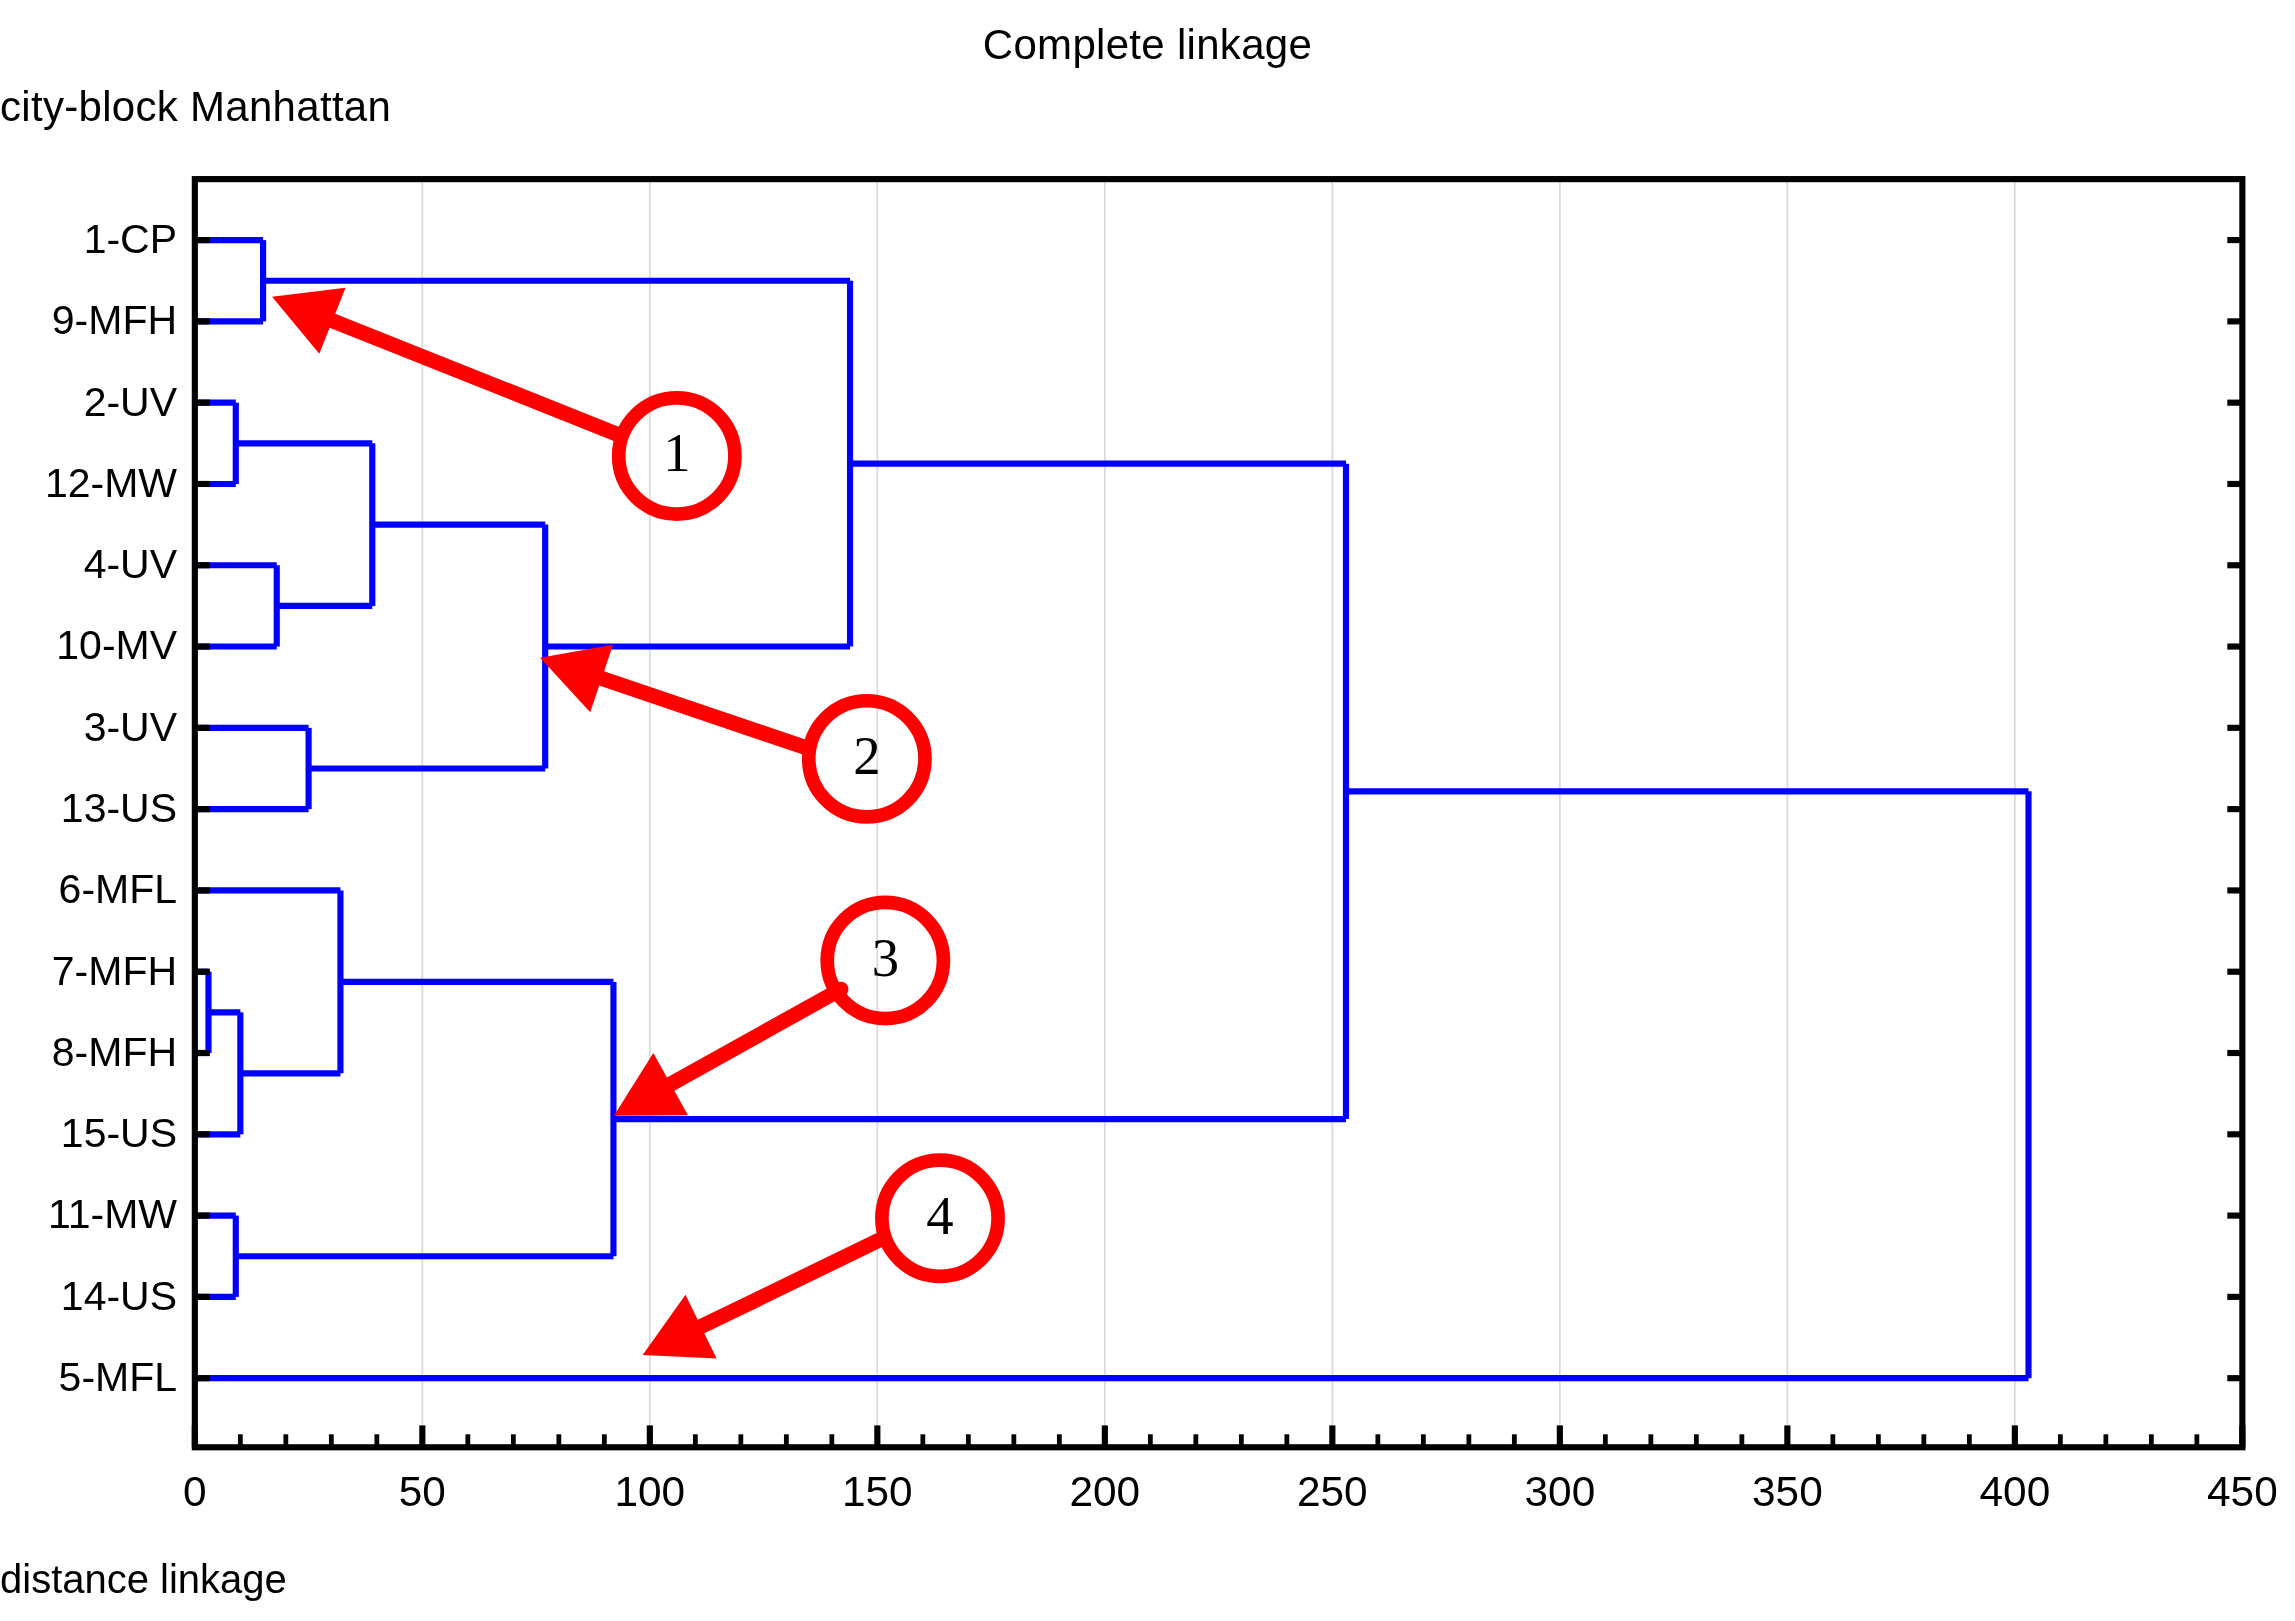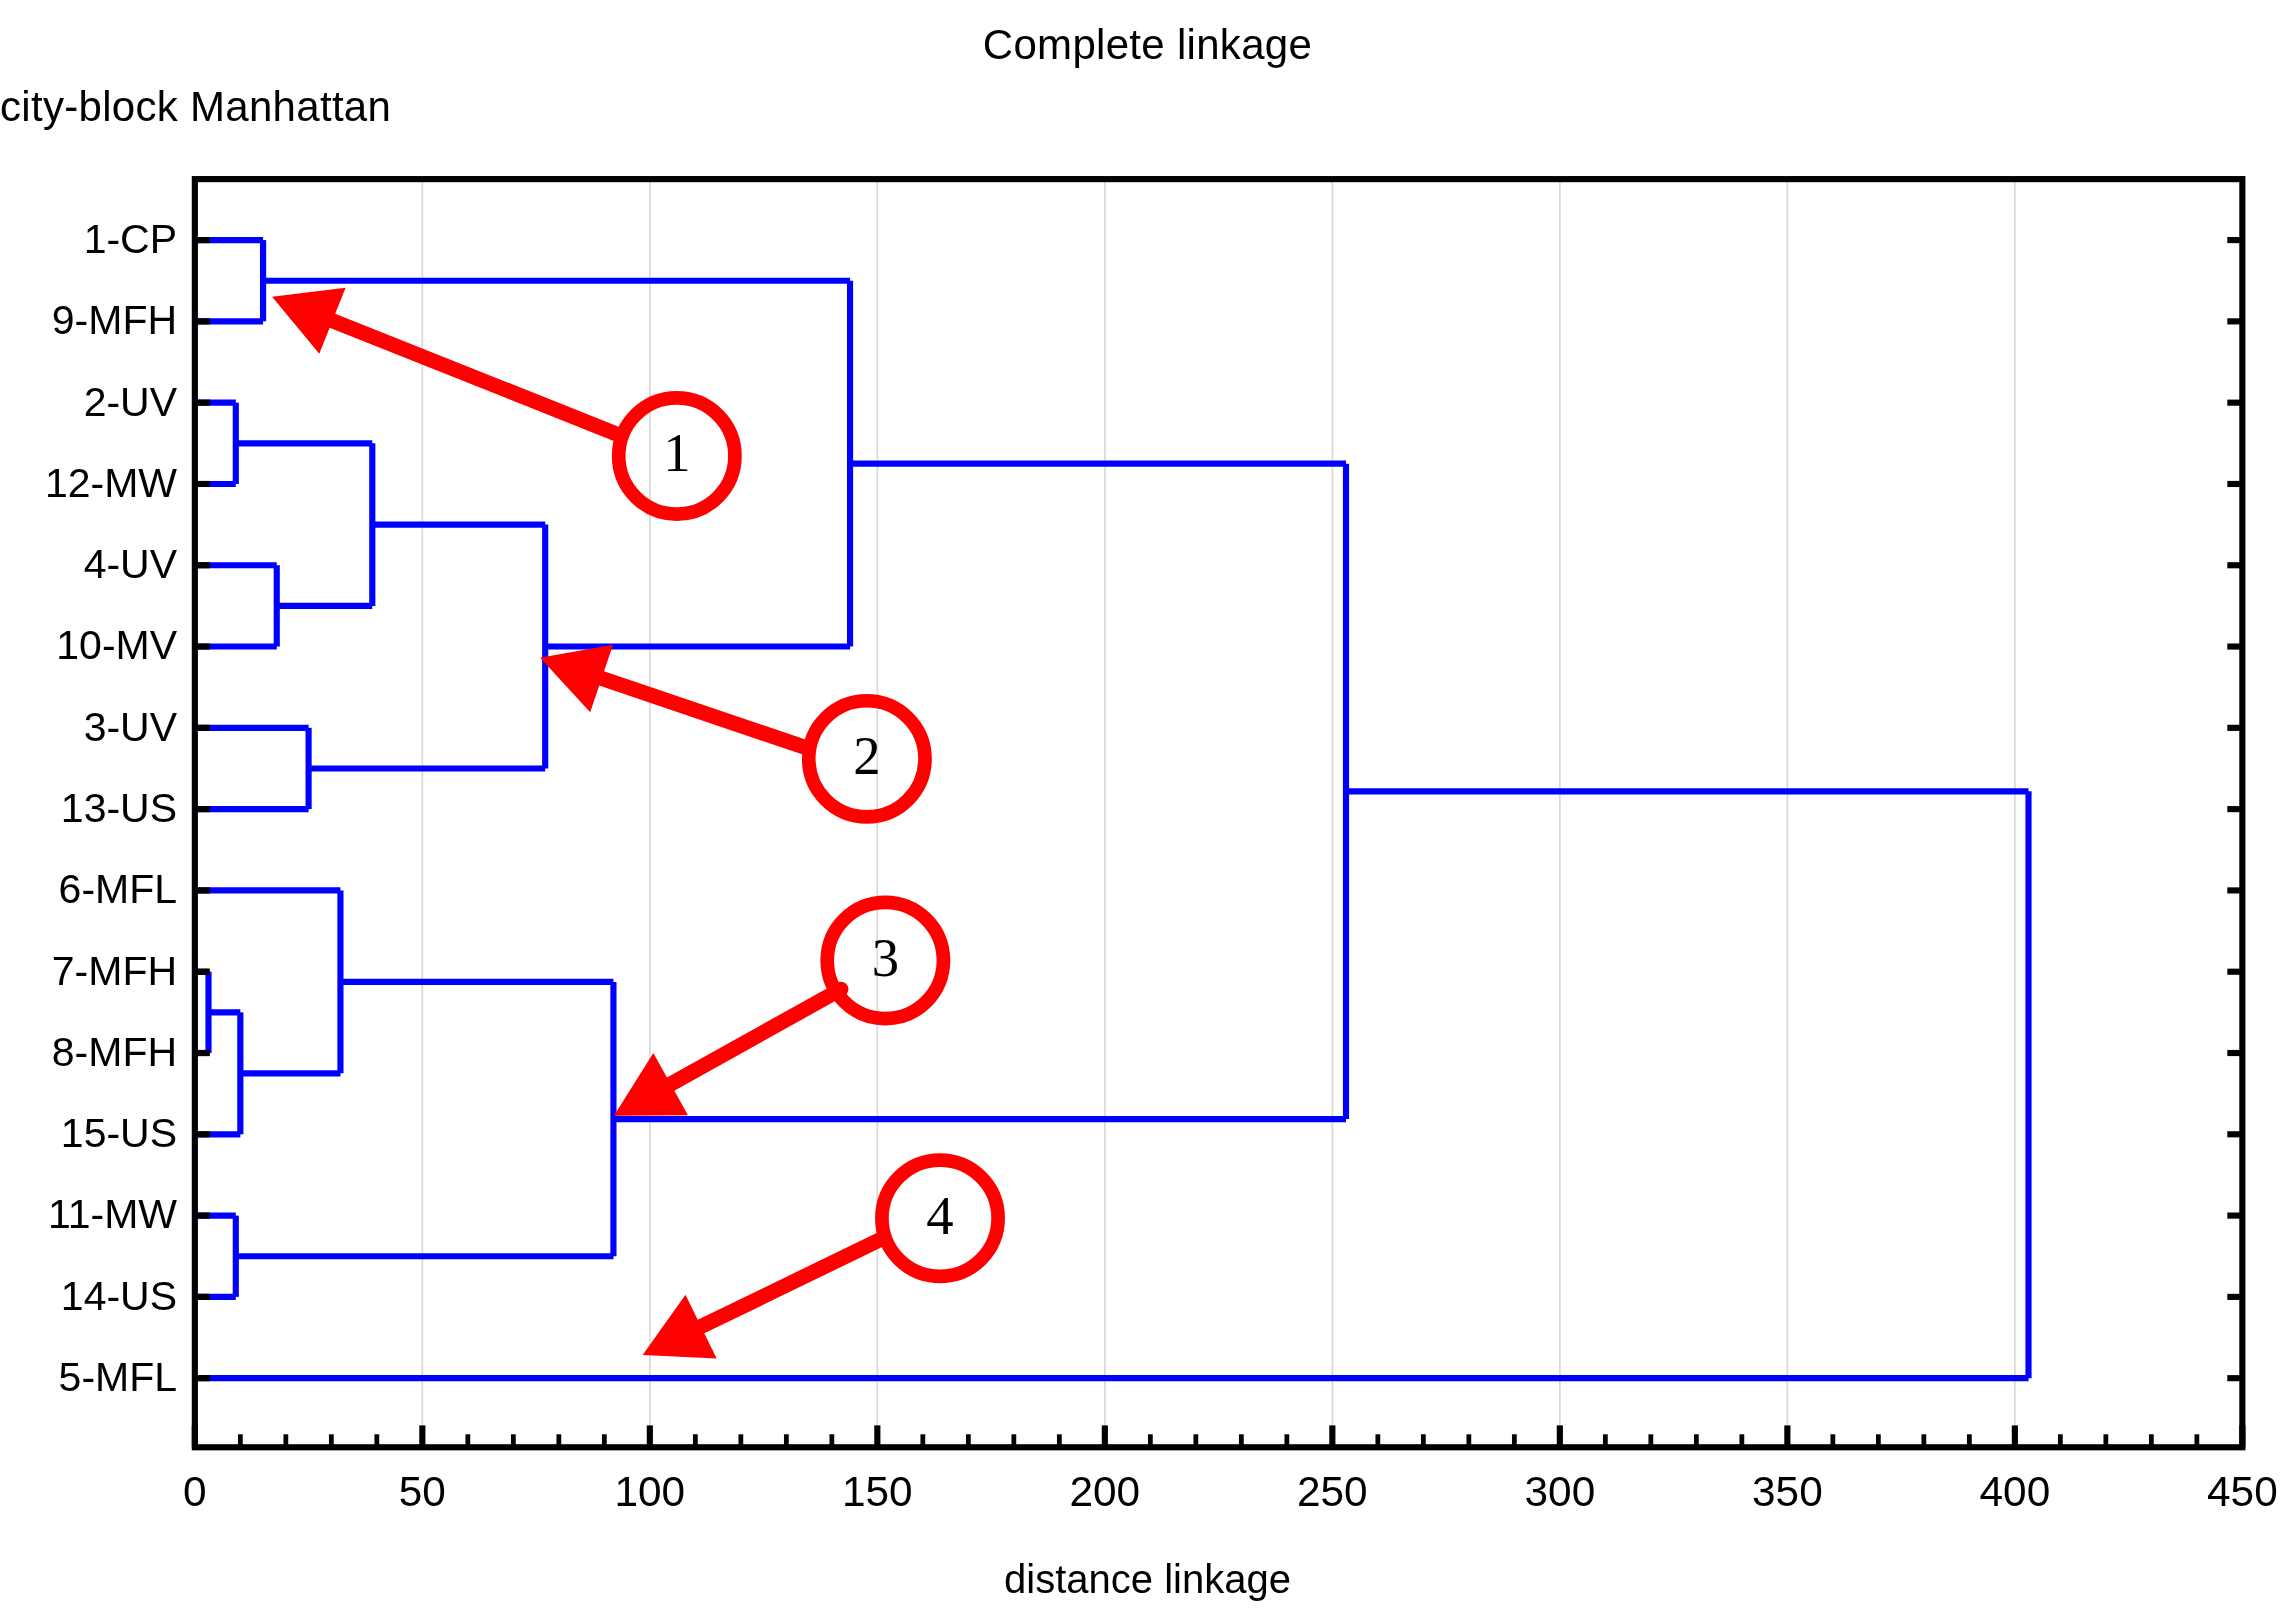--- a/index.html
+++ b/index.html
@@ -17,21 +17,21 @@
     font-size:42px;letter-spacing:0.3px;
     text-align:center;
   }
   .title-line2{
     position:absolute;left:0;top:68px;width:2295px;
     font-size:42px;letter-spacing:0.3px;
     text-align:left;
   }
   .xaxis-title{
     position:absolute;left:0;top:1542px;width:2295px;
-    font-size:40px;text-align:center;
+    font-size:40px;
   }
   svg.plot{position:absolute;left:0;top:0;width:2295px;height:1621px;}
   .ylabel{
     font-size:60px;
     font-family:"Liberation Sans", sans-serif;
     fill:#000000;
     text-anchor:end;
     dominant-baseline:middle;
   }
   .xtick-label{

